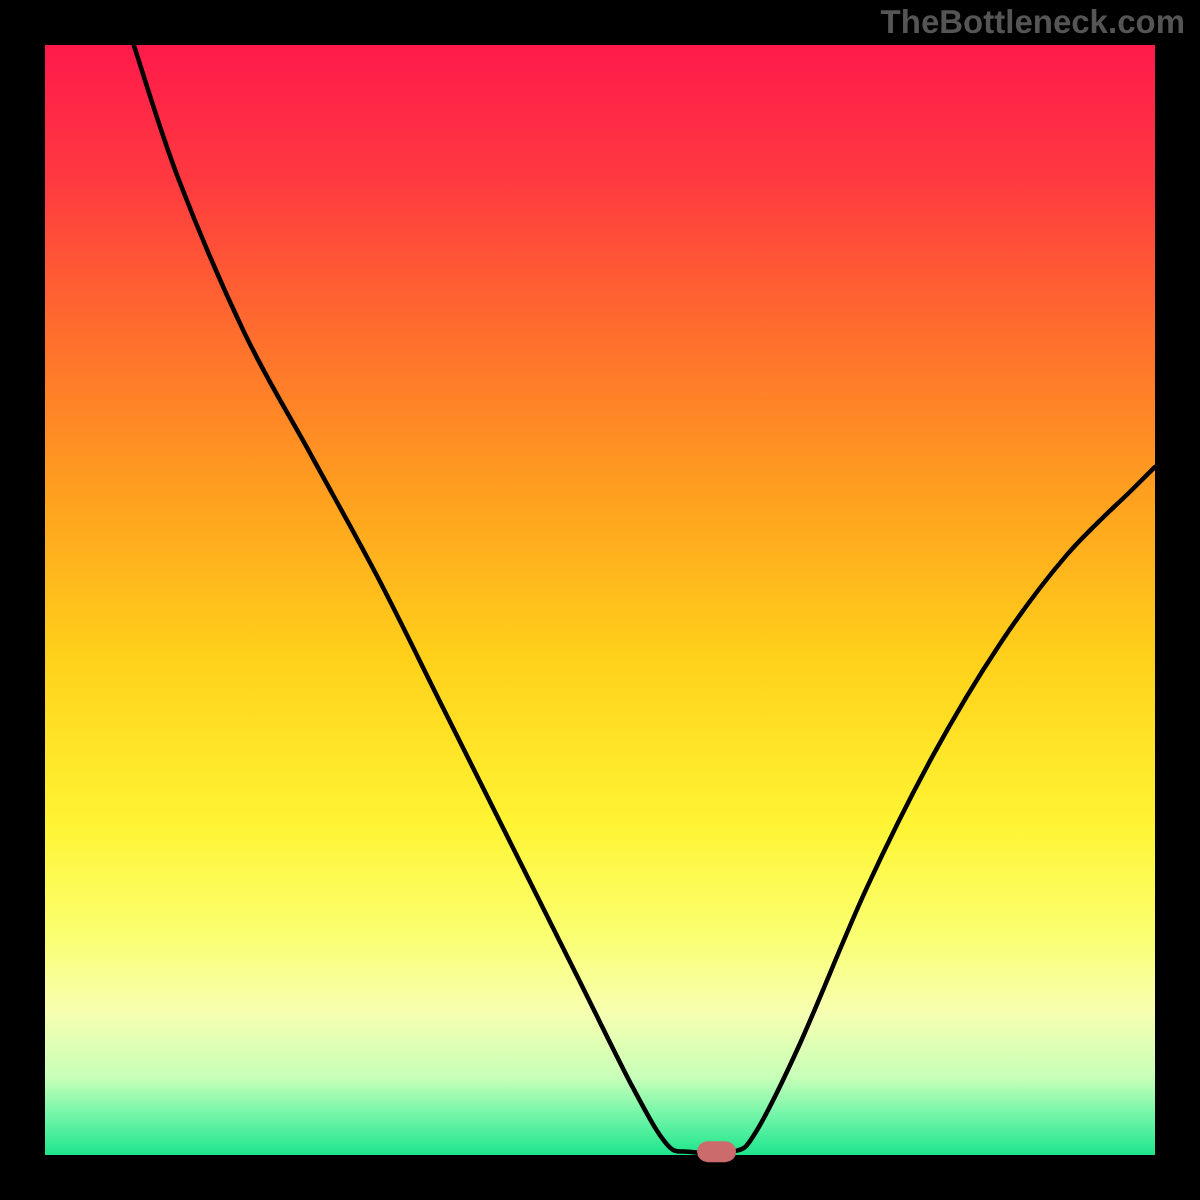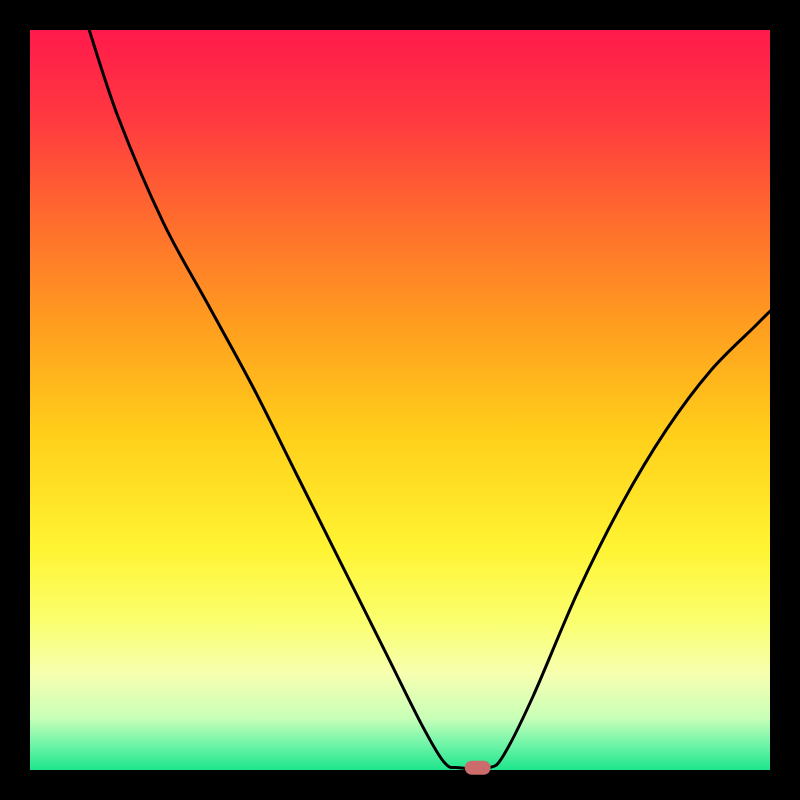--- a/index.html
+++ b/index.html
@@ -23,20 +23,21 @@
     z-index: 10;
   }
   svg {
     display: block;
   }
 </style>
 </head>
 <body>
 
 <div class="wrapper">
+  <div class="watermark">TheBottleneck.com</div>
   <svg id="chart-svg" width="800" height="800">
       <defs>
         <linearGradient id="bg-grad" x1="0" y1="0" x2="0" y2="1">
           <stop offset="0%" stop-color="#ff1a4b"></stop>
           <stop offset="12%" stop-color="#ff3940"></stop>
           <stop offset="25%" stop-color="#ff6a2e"></stop>
           <stop offset="40%" stop-color="#ff9e1f"></stop>
           <stop offset="55.00000000000001%" stop-color="#ffd01a"></stop>
           <stop offset="70%" stop-color="#fff433"></stop>
           <stop offset="80%" stop-color="#faff6f"></stop>

